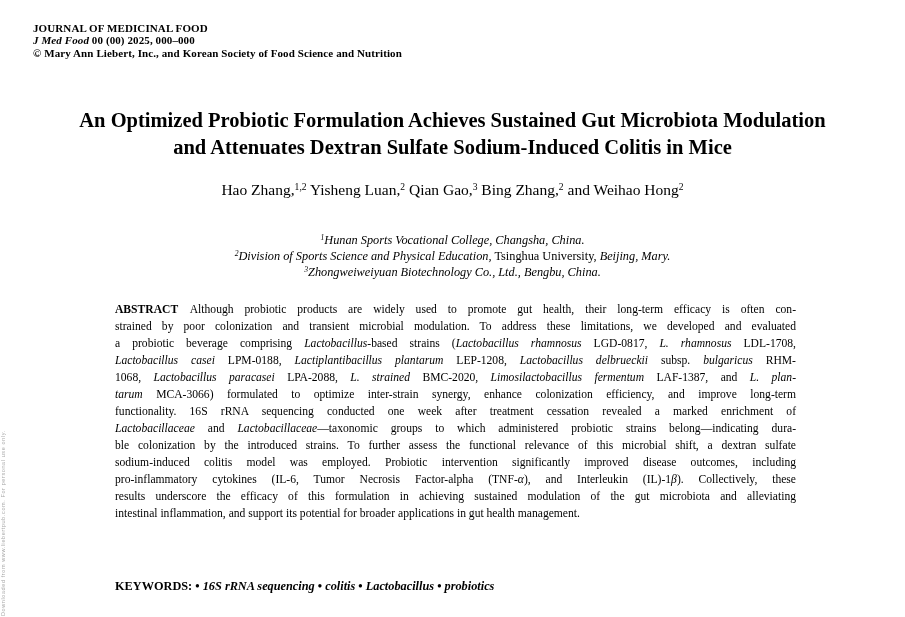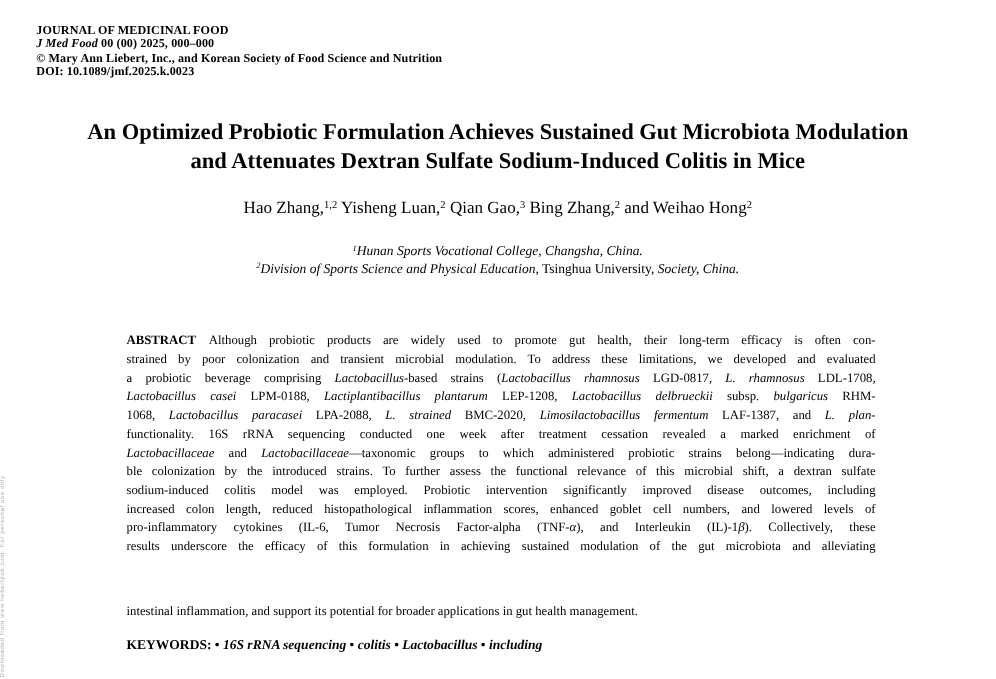--- a/index.html
+++ b/index.html
@@ -26,30 +26,30 @@
     text-align:center;font-size:20.5px;font-weight:700;line-height:27px;
   }
   .title-line{white-space:nowrap;}
 
   .authors{
     position:absolute;left:0;right:0;top:180px;
     text-align:center;font-size:15.5px;line-height:19px;
   }
 
   .affiliations{
-    position:absolute;left:0;right:0;top:220px;
+    position:absolute;left:0;right:0;top:232px;
     text-align:center;font-size:12.3px;line-height:16px;font-style:normal;
   }
 
   .abstract{
     position:absolute;left:115px;top:301px;width:681px;
     font-size:11.6px;line-height:17px;
   }
   .abs-line{text-align:justify;text-align-last:justify;}
-  .abstract .abs-line:last-child{text-align-last:left;margin-top:42px;}
+  .abstract .abs-line:last-child{text-align-last:left;}
 
   .keywords{
     position:absolute;left:115px;top:578px;
     font-size:12.3px;line-height:16px;
   }
 
   .watermark{
     position:absolute;left:0;top:212px;height:404px;width:9px;
     writing-mode:vertical-rl;transform:rotate(180deg);
     font-family:"Liberation Sans", sans-serif;
@@ -61,46 +61,46 @@
 <body>
 
 <div class="page">
 
   <div class="watermark">Downloaded from www.liebertpub.com. For personal use only.</div>
 
   <header class="masthead">
       <div class="masthead-line"><span class="s-b">JOURNAL OF MEDICINAL FOOD</span></div>
       <div class="masthead-line"><span class="s-b s-i">J Med Food</span><span class="s-b"> 00 (00) 2025, 000–000</span></div>
       <div class="masthead-line"><span class="s-b">© Mary Ann Liebert, Inc., and Korean Society of Food Science and Nutrition</span></div>
-      <div class="masthead-line"><span class="s-b">DOI: 10.1089/jmf.2025.k.0023</span></div>
     </header>
 
   <h1 class="title">
       <div class="title-line">An Optimized Probiotic Formulation Achieves Sustained Gut Microbiota Modulation</div>
       <div class="title-line">and Attenuates Dextran Sulfate Sodium-Induced Colitis in Mice</div>
     </h1>
 
   <div class="authors"><span>Hao Zhang,</span><span class="s-sup">1,2</span><span> Yisheng Luan,</span><span class="s-sup">2</span><span> Qian Gao,</span><span class="s-sup">3</span><span> Bing Zhang,</span><span class="s-sup">2</span><span> and Weihao Hong</span><span class="s-sup">2</span></div>
 
   <div class="affiliations">
       <div class="affil-line"><span class="s-sup s-i">1</span><span class="s-i">Hunan Sports Vocational College, Changsha, China.</span></div>
-      <div class="affil-line"><span class="s-sup s-i">2</span><span class="s-i">Division of Sports Science and Physical Education,</span><span class="s-r"> Tsinghua University, </span><span class="s-i">Society, China.</span></div>
+      <div class="affil-line"><span class="s-sup s-i">2</span><span class="s-i">Division of Sports Science and Physical Education,</span><span class="s-r"> Tsinghua University, </span><span class="s-i">Beijing, Mary.</span></div>
+      <div class="affil-line"><span class="s-sup s-i">3</span><span class="s-i">Zhongweiweiyuan Biotechnology Co., Ltd., Bengbu, China.</span></div>
     </div>
 
   <section class="abstract">
       <div class="abs-line"><span class="s-b">ABSTRACT</span><span> Although probiotic products are widely used to promote gut health, their long-term efficacy is often con-</span></div>
       <div class="abs-line"><span>strained by poor colonization and transient microbial modulation. To address these limitations, we developed and evaluated</span></div>
       <div class="abs-line"><span>a probiotic beverage comprising </span><span class="s-i">Lactobacillus</span><span>-based strains (</span><span class="s-i">Lactobacillus rhamnosus</span><span> LGD-0817, </span><span class="s-i">L. rhamnosus</span><span> LDL-1708,</span></div>
       <div class="abs-line"><span class="s-i">Lactobacillus casei</span><span> LPM-0188, </span><span class="s-i">Lactiplantibacillus plantarum</span><span> LEP-1208, </span><span class="s-i">Lactobacillus delbrueckii</span><span> subsp. </span><span class="s-i">bulgaricus</span><span> RHM-</span></div>
       <div class="abs-line"><span>1068, </span><span class="s-i">Lactobacillus paracasei</span><span> LPA-2088, </span><span class="s-i">L. strained</span><span> BMC-2020, </span><span class="s-i">Limosilactobacillus fermentum</span><span> LAF-1387, and </span><span class="s-i">L. plan-</span></div>
+      <div class="abs-line"><span class="s-i">tarum</span><span> MCA-3066) formulated to optimize inter-strain synergy, enhance colonization efficiency, and improve long-term</span></div>
       <div class="abs-line"><span>functionality. 16S rRNA sequencing conducted one week after treatment cessation revealed a marked enrichment of</span></div>
       <div class="abs-line"><span class="s-i">Lactobacillaceae</span><span> and </span><span class="s-i">Lactobacillaceae</span><span>—taxonomic groups to which administered probiotic strains belong—indicating dura-</span></div>
       <div class="abs-line"><span>ble colonization by the introduced strains. To further assess the functional relevance of this microbial shift, a dextran sulfate</span></div>
       <div class="abs-line"><span>sodium-induced colitis model was employed. Probiotic intervention significantly improved disease outcomes, including</span></div>
-      <div class="abs-line"><span>increased colon length, reduced histopathological inflammation scores, enhanced goblet cell numbers, and lowered levels of</span></div>
       <div class="abs-line"><span>pro-inflammatory cytokines (IL-6, Tumor Necrosis Factor-alpha (TNF-</span><span class="s-i">α</span><span>), and Interleukin (IL)-1</span><span class="s-i">β</span><span>). Collectively, these</span></div>
       <div class="abs-line"><span>results underscore the efficacy of this formulation in achieving sustained modulation of the gut microbiota and alleviating</span></div>
       <div class="abs-line"><span>intestinal inflammation, and support its potential for broader applications in gut health management.</span></div>
     </section>
 
-  <div class="keywords"><span class="s-b">KEYWORDS: </span><span class="s-b">• </span><span class="s-b s-i">16S rRNA sequencing</span><span class="s-b"> • </span><span class="s-b s-i">colitis</span><span class="s-b"> • </span><span class="s-b s-i">Lactobacillus</span><span class="s-b"> • </span><span class="s-b s-i">including</span></div>
+  <div class="keywords"><span class="s-b">KEYWORDS: </span><span class="s-b">• </span><span class="s-b s-i">16S rRNA sequencing</span><span class="s-b"> • </span><span class="s-b s-i">colitis</span><span class="s-b"> • </span><span class="s-b s-i">Lactobacillus</span><span class="s-b"> • </span><span class="s-b s-i">probiotics</span></div>
 
 </div>
 
 </body></html>

